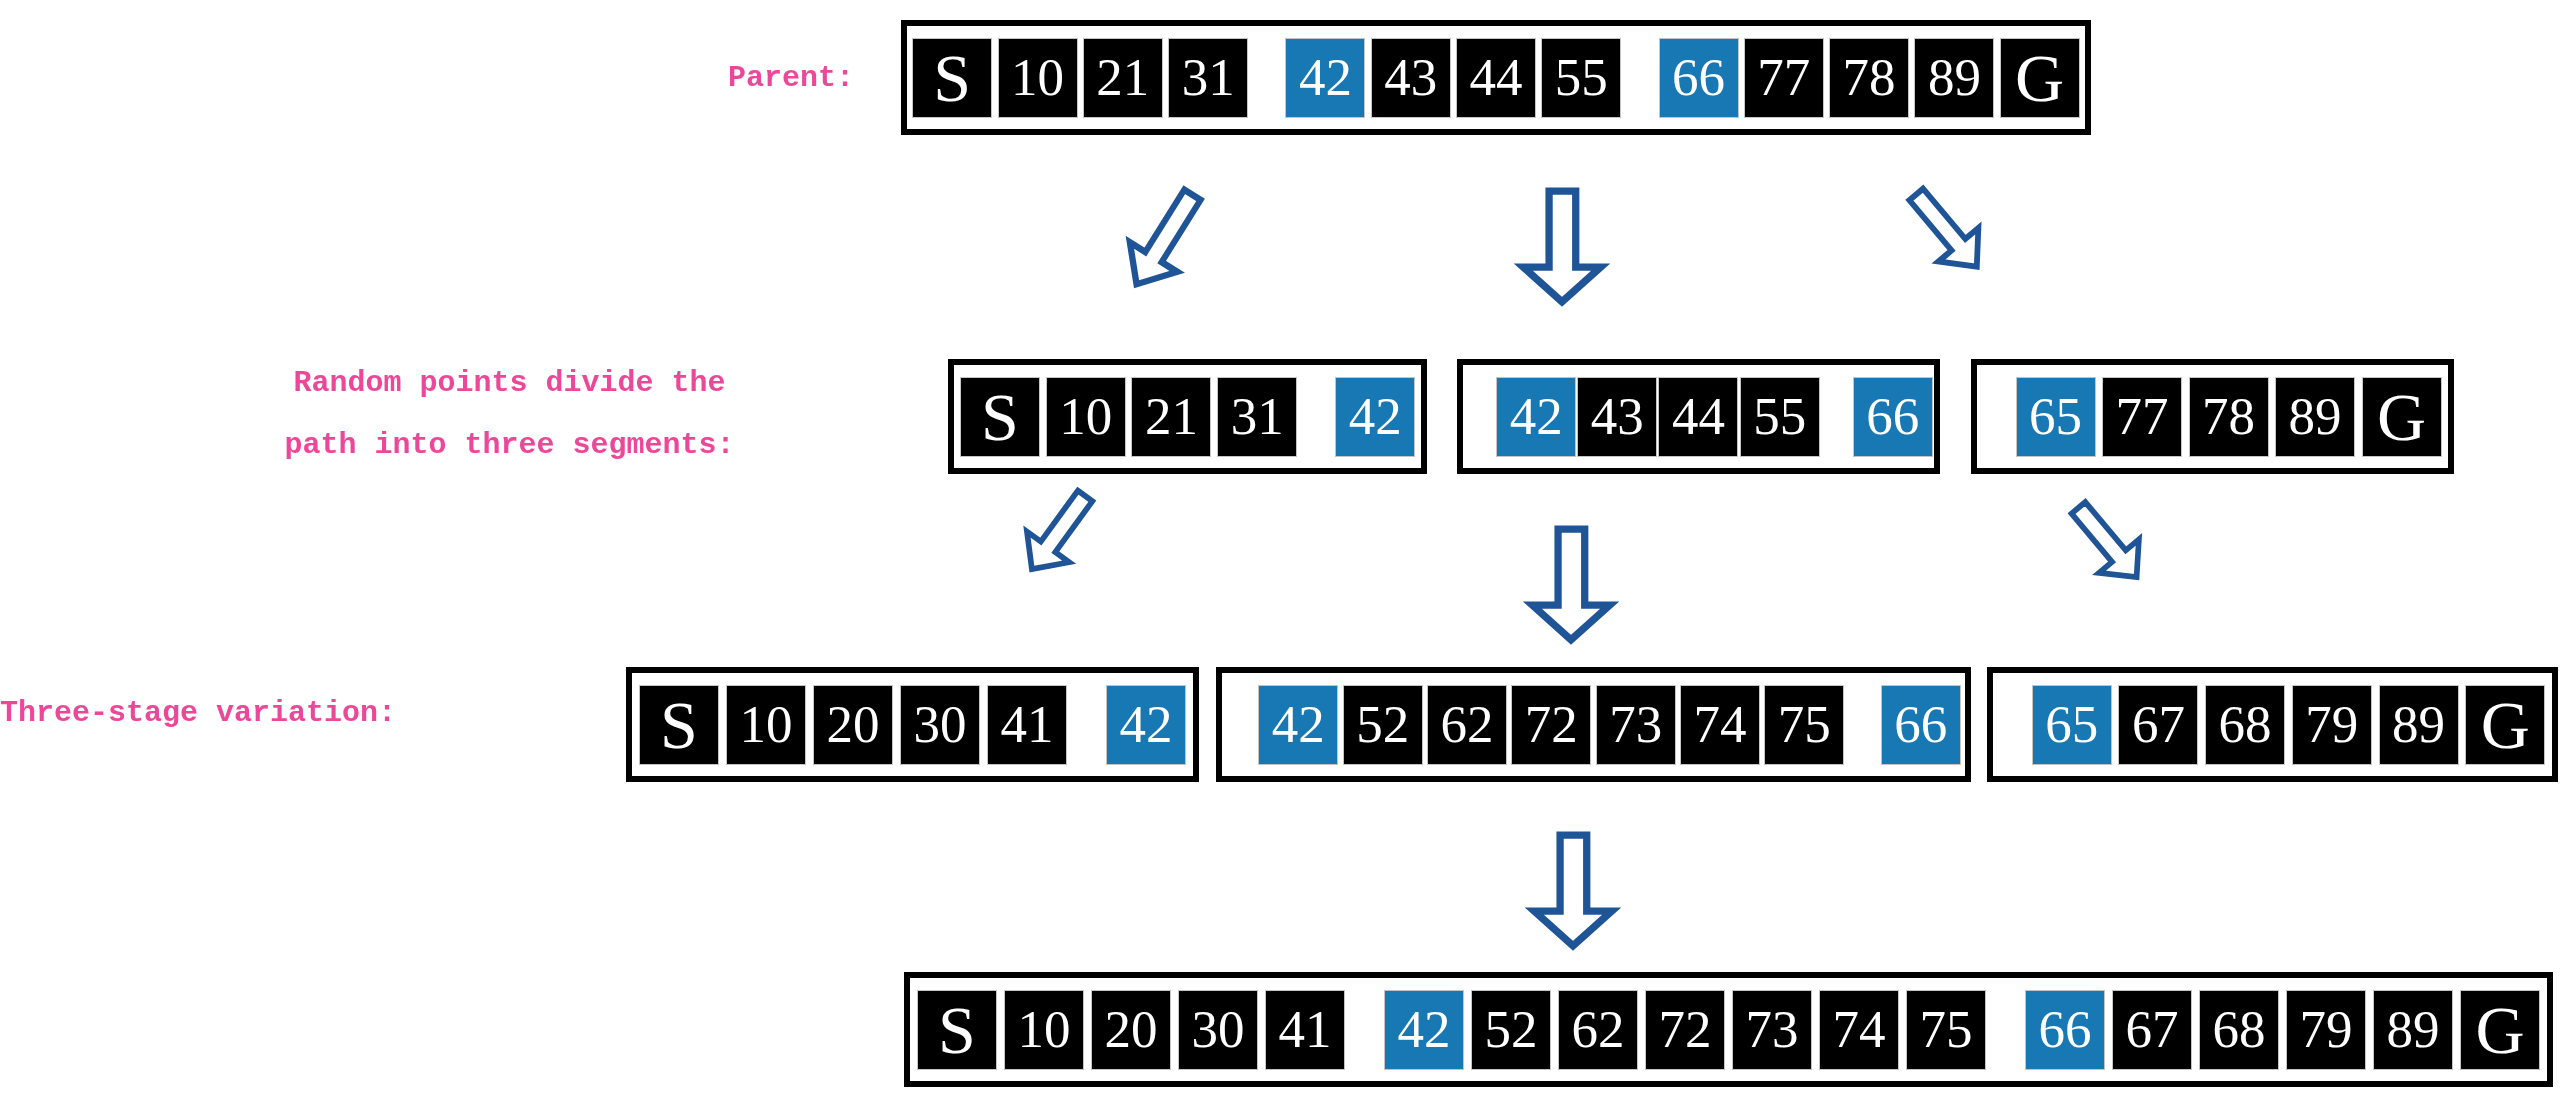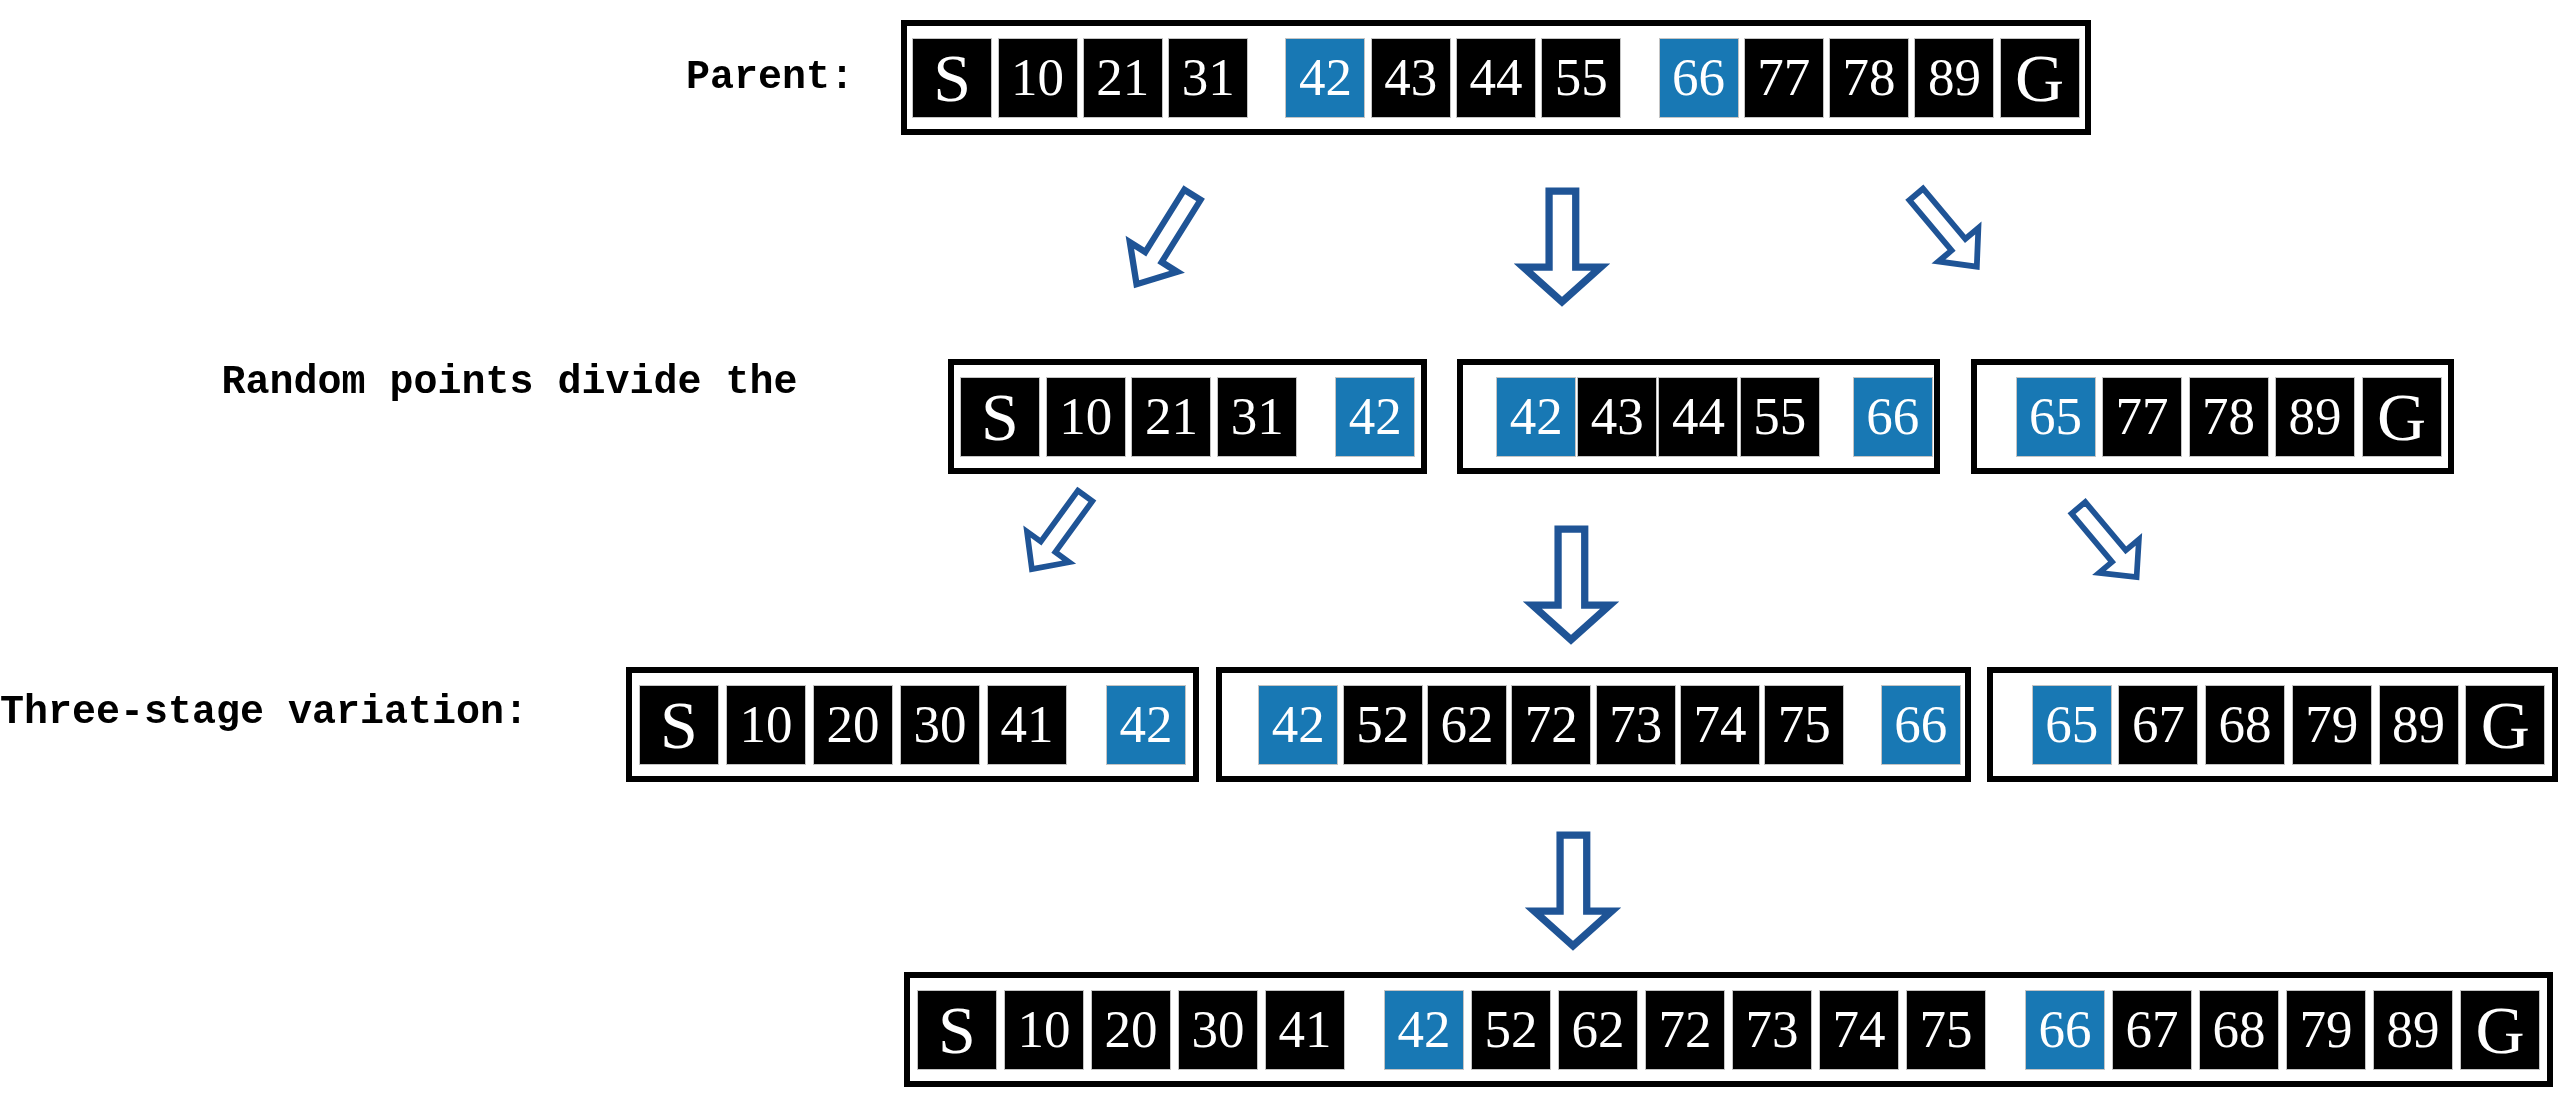--- a/index.html
+++ b/index.html
@@ -6,23 +6,23 @@
   .canvas{
     position:relative;
     width:2576px;height:1109px;
     background:var(--background,#ffffff);
     font-family:"Liberation Mono","DejaVu Sans Mono",monospace;
     overflow:hidden;
   }
   .label{
     position:absolute;
     font-weight:700;
-    font-size:40px;
+    font-size:30px;
     line-height:62px;
-    color:#000000;
+    color:#ec4899;
     white-space:nowrap;
   }
   .label .line{white-space:nowrap;}
   .seq-box{
     position:absolute;
     box-sizing:border-box;
     height:115px;
     border:6.5px solid var(--box-border,#000000);
     background:#ffffff;
     display:flex;
@@ -83,20 +83,21 @@
     </svg>
   </div>
   <div class="arrow" style="left:1918px;top:180px;width:57px;height:101px;transform:rotate(-40deg);">
     <svg viewBox="0 0 70 120" preserveAspectRatio="none">
       <polygon points="24,4 46,4 46,82 67,82 35,116 3,82 24,82" stroke-width="7"></polygon>
     </svg>
   </div>
 
   <div class="label" style="left:105px;top:352px;width:809px;text-align:center;">
     <div class="line">Random points divide the</div>
+    <div class="line">path into three segments:</div>
   </div>
   <div class="seq-box" style="left:948px;top:359px;width:479px;">
       <div class="cell term">S</div>
       <div class="cell">10</div>
       <div class="cell">21</div>
       <div class="cell">31</div>
       <div class="cell hl">42</div>
     </div>
   <div class="seq-box" style="left:1457px;top:359px;width:483px;">
       <div class="cell hl">42</div>

